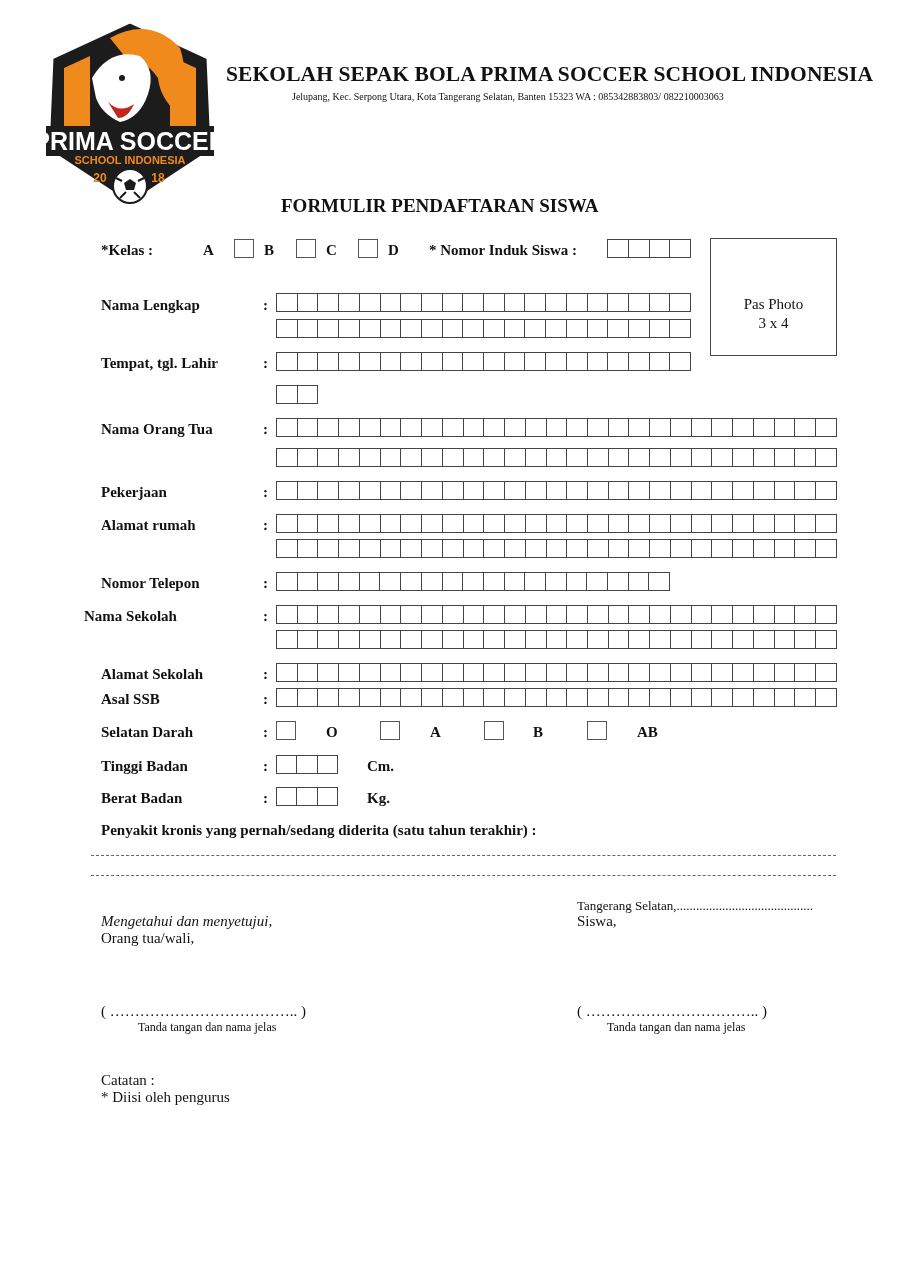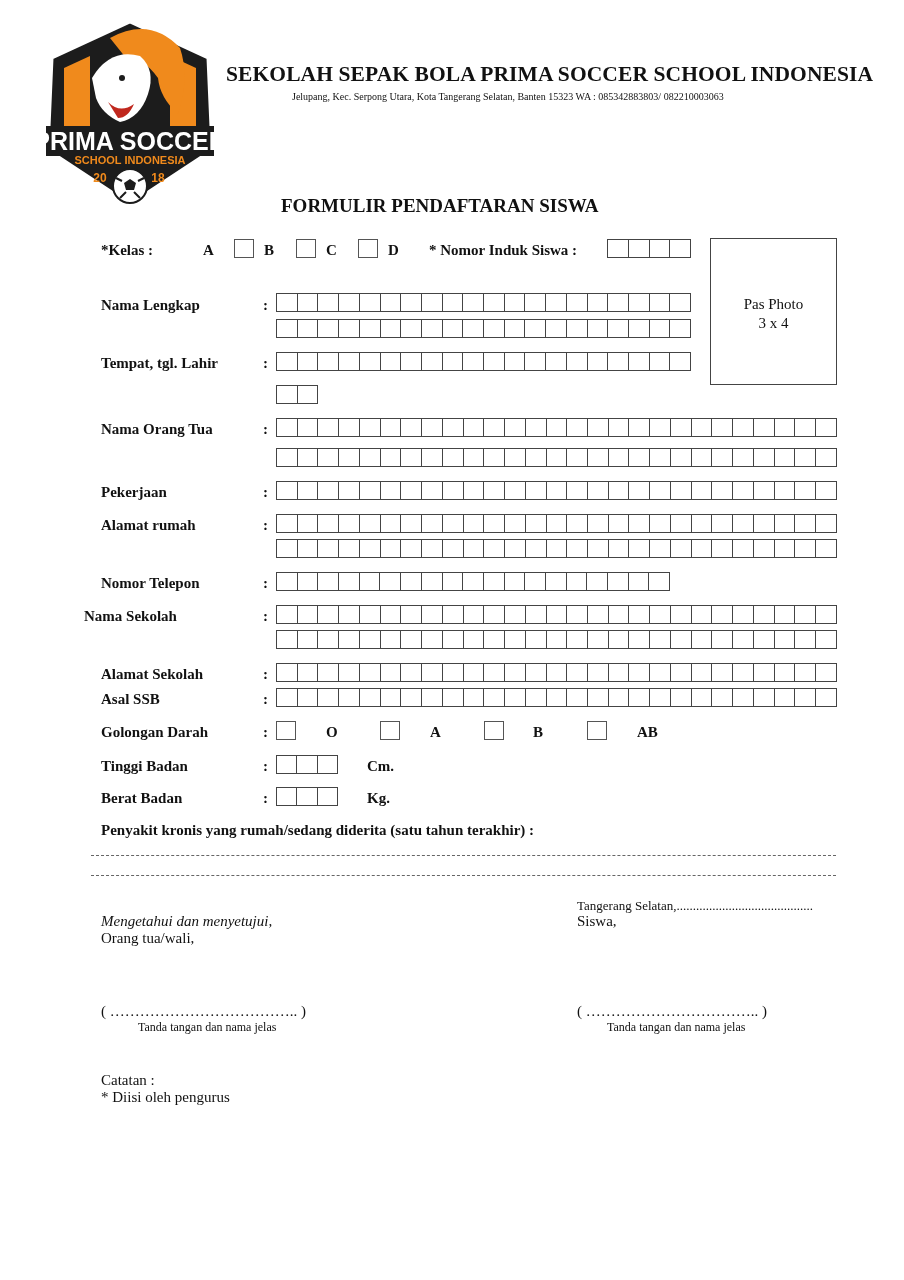--- a/index.html
+++ b/index.html
@@ -11,21 +11,21 @@
   .school-addr { left: 292px; top: 91px; font-size: 10px; white-space: nowrap; }
   .form-title { left: 281px; top: 195px; font-size: 19px; font-weight: bold; white-space: nowrap; }
   .lbl { font-size: 15px; font-weight: bold; white-space: nowrap; }
   .colon { font-size: 15px; font-weight: bold; }
   .plain { font-size: 15px; white-space: nowrap; }
   .small { font-size: 12px; white-space: nowrap; }
   .boxrow { display: flex; height: 19px; border: 1.5px solid #444; box-sizing: border-box; }
   .boxrow .cell { flex: 1; border-right: 1.5px solid #444; box-sizing: border-box; }
   .boxrow .cell:last-child { border-right: none; }
   .chk { width: 20px; height: 19px; border: 1.5px solid #555; box-sizing: border-box; }
-  .photo { left: 710px; top: 238px; width: 127px; height: 147px; border: 1.5px solid #444; box-sizing: border-box;
+  .photo { left: 710px; top: 238px; width: 127px; height: 118px; border: 1.5px solid #444; box-sizing: border-box;
            display: flex; flex-direction: column; align-items: center; padding-top: 56px; }
   .photo span { font-size: 15px; line-height: 19px; }
   .dash { height: 0; border-top: 1.6px dashed #666; }
 </style>
 </head>
 <body>
 
 <div class="abs logo">
   <svg width="180" height="192" viewBox="0 0 180 192">
     <path d="M90 4 L168 40 L172 132 L90 186 L8 132 L12 40 Z" fill="#1c1c1c" stroke="#ffffff" stroke-width="3"></path>
@@ -446,21 +446,21 @@
     <div class="cell"></div>
     <div class="cell"></div>
     <div class="cell"></div>
     <div class="cell"></div>
     <div class="cell"></div>
     <div class="cell"></div>
     <div class="cell"></div>
     <div class="cell"></div>
   </div>
 
-<div class="abs lbl" style="left:101px; top:724px;">Golongan Darah</div>
+<div class="abs lbl" style="left:101px; top:724px;">Selatan Darah</div>
 <div class="abs colon" style="left:263px; top:724px;">:</div>
 <div class="abs chk" style="left:276px; top:721px;"></div>
 <div class="abs lbl" style="left:326px; top:724px;">O</div>
 <div class="abs chk" style="left:380px; top:721px;"></div>
 <div class="abs lbl" style="left:430px; top:724px;">A</div>
 <div class="abs chk" style="left:484px; top:721px;"></div>
 <div class="abs lbl" style="left:533px; top:724px;">B</div>
 <div class="abs chk" style="left:587px; top:721px;"></div>
 <div class="abs lbl" style="left:637px; top:724px;">AB</div>
 
@@ -475,21 +475,21 @@
 
 <div class="abs lbl" style="left:101px; top:790px;">Berat Badan</div>
 <div class="abs colon" style="left:263px; top:790px;">:</div>
 <div class="abs boxrow" style="left:276px; top:787px; width:62px;">
     <div class="cell"></div>
     <div class="cell"></div>
     <div class="cell"></div>
   </div>
 <div class="abs lbl" style="left:367px; top:790px;">Kg.</div>
 
-<div class="abs lbl" style="left:101px; top:822px;">Penyakit kronis yang rumah/sedang diderita (satu tahun terakhir) :</div>
+<div class="abs lbl" style="left:101px; top:822px;">Penyakit kronis yang pernah/sedang diderita (satu tahun terakhir) :</div>
 <div class="abs dash" style="left:91px; top:855px; width:745px;"></div>
 <div class="abs dash" style="left:91px; top:875px; width:745px;"></div>
 
 <div class="abs small" style="left:577px; top:898px; font-size:13px;">Tangerang Selatan,..........................................</div>
 <div class="abs plain" style="left:101px; top:913px;font-style:italic;">Mengetahui dan menyetujui,</div>
 <div class="abs plain" style="left:101px; top:930px;">Orang tua/wali,</div>
 <div class="abs plain" style="left:577px; top:913px;">Siswa,</div>
 
 <div class="abs plain" style="left:101px; top:1003px;">( ……………………………….. )</div>
 <div class="abs small" style="left:138px; top:1020px;">Tanda tangan dan nama jelas</div>

